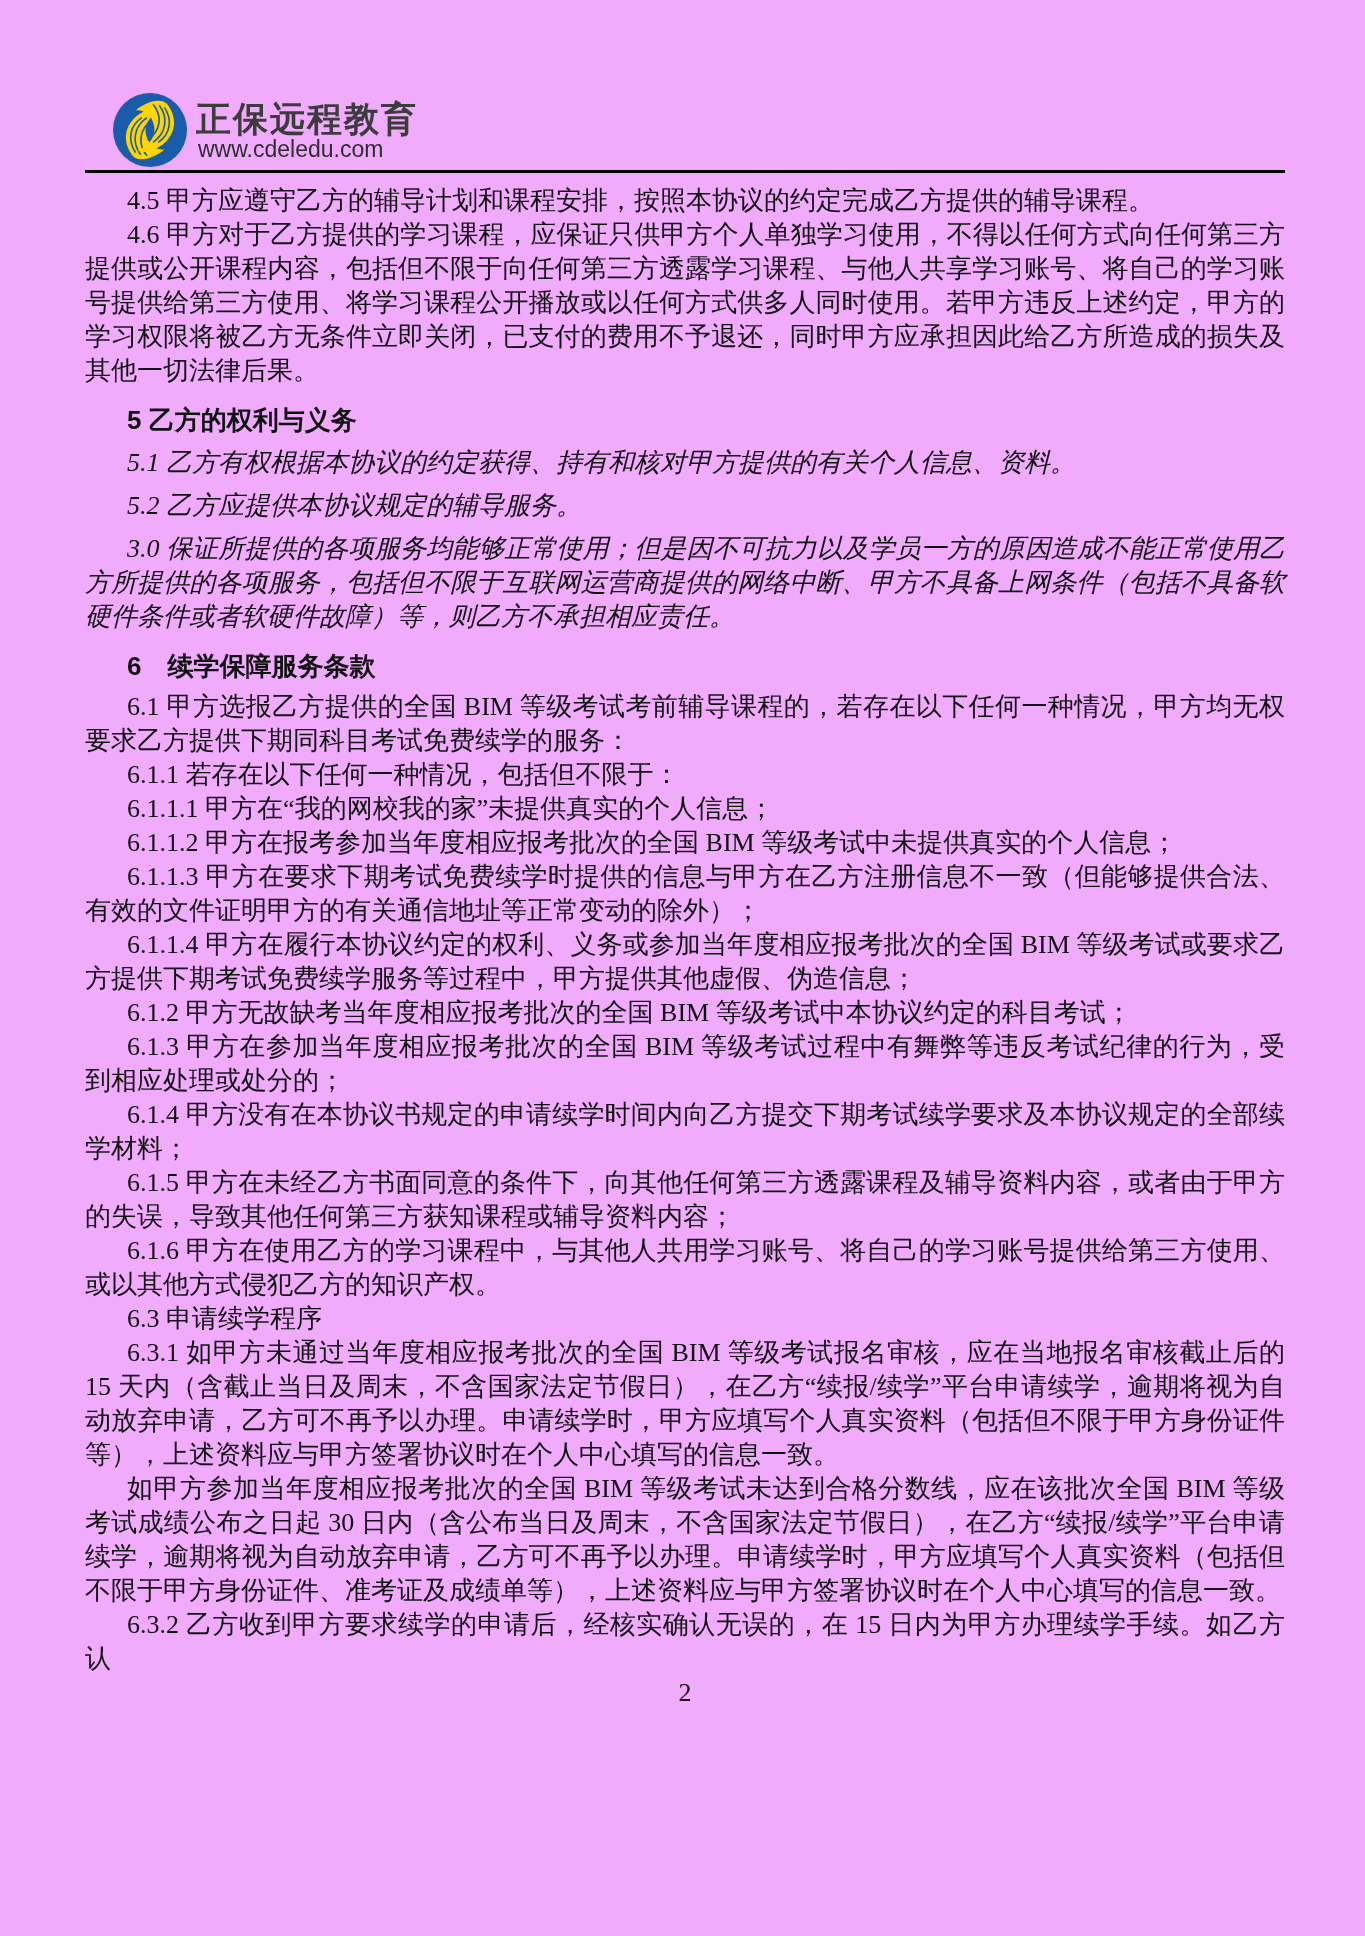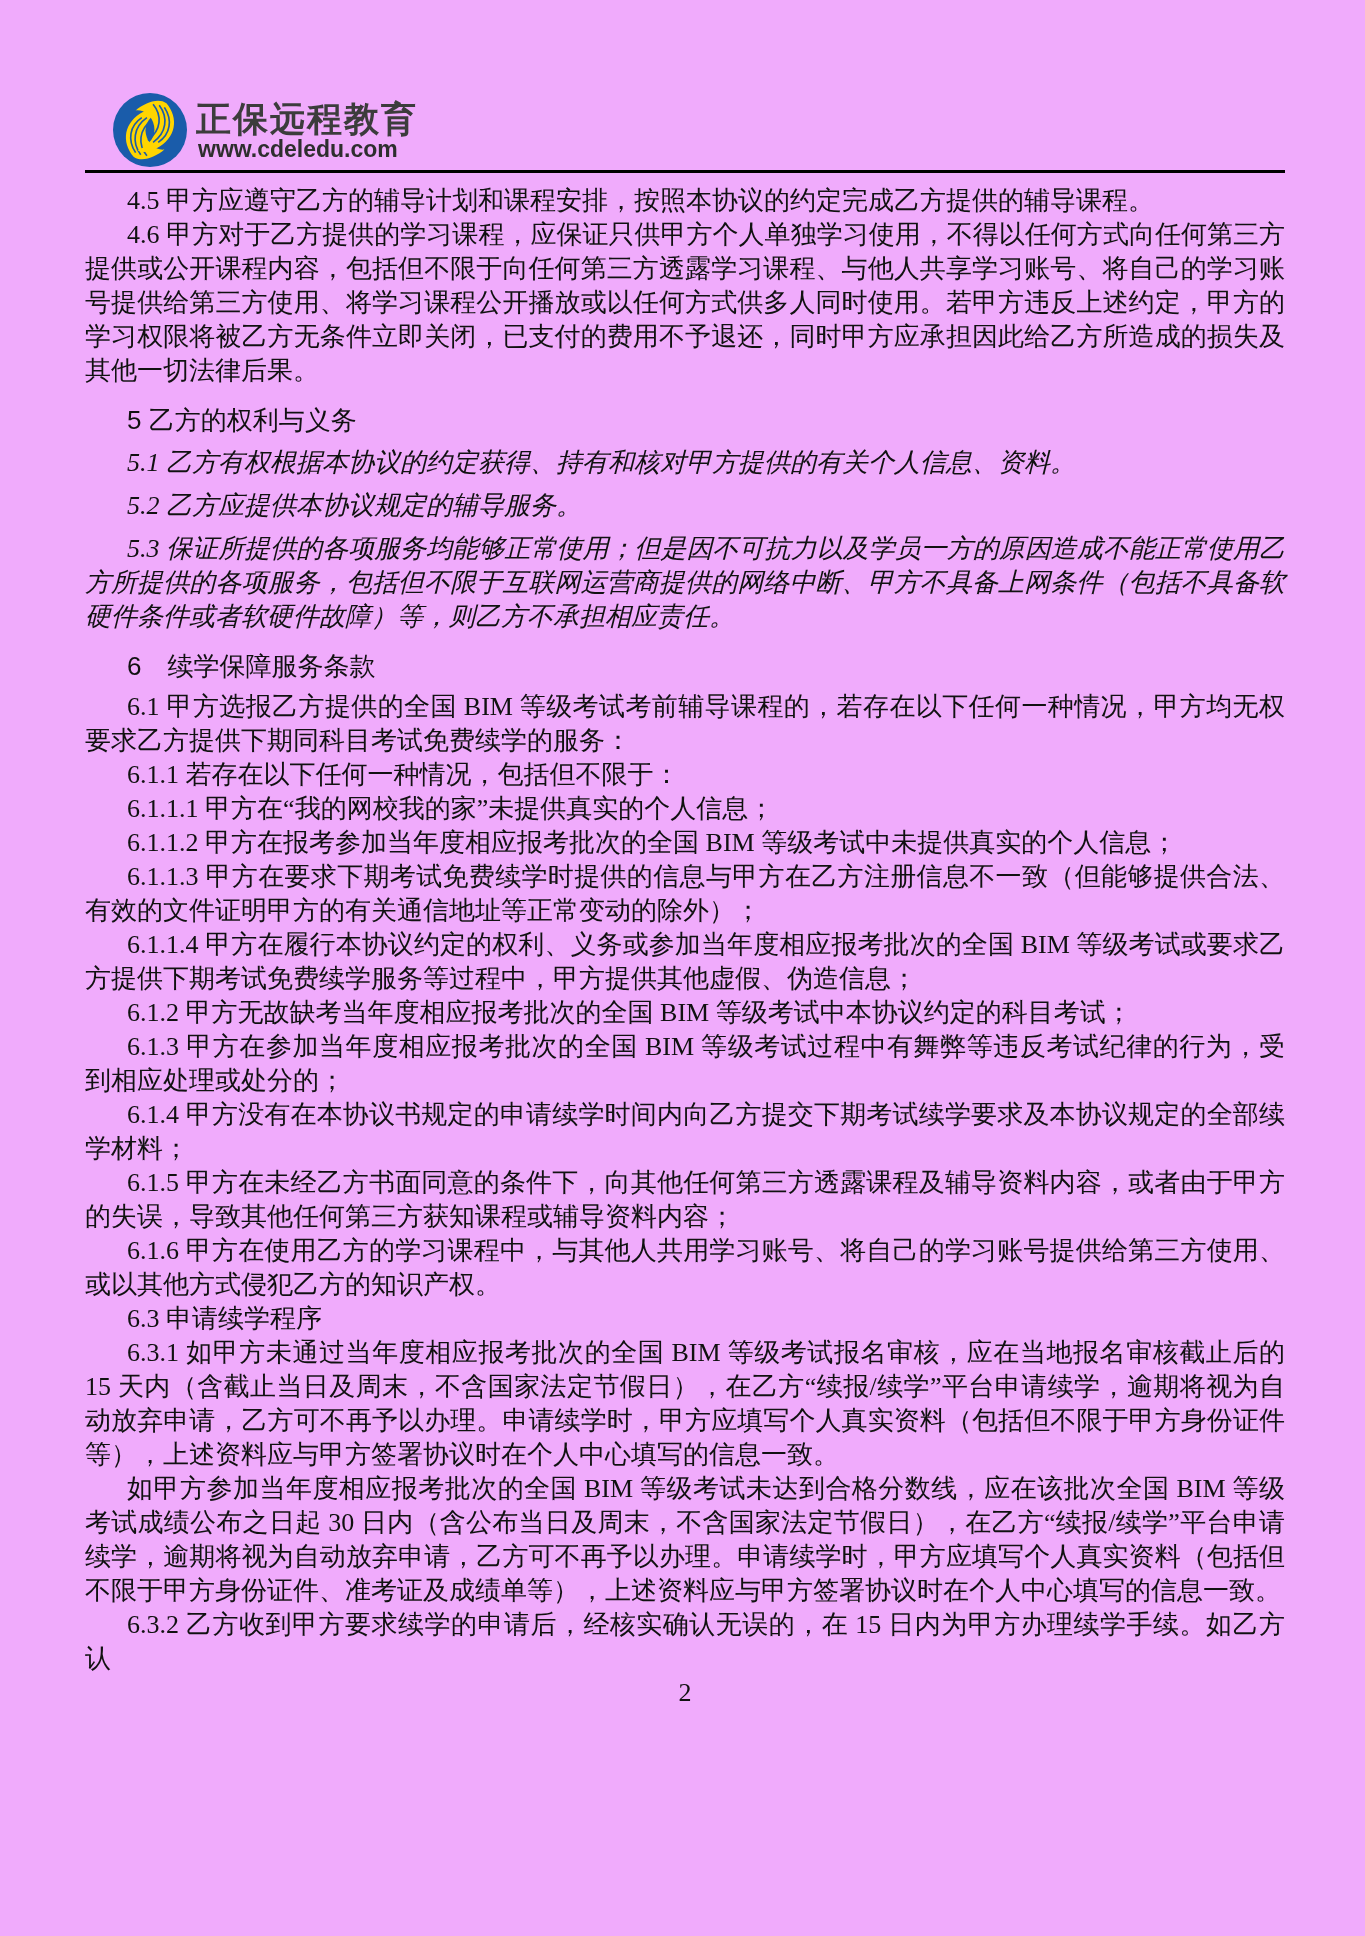--- a/index.html
+++ b/index.html
@@ -15,38 +15,38 @@
   .header { position:absolute; left:0; top:0; width:1365px; height:182px; }
   .logo-mark { position:absolute; left:113px; top:93px; width:74px; height:74px; }
   .brand-name {
     position:absolute; left:196px; top:96px;
     font-family:"Liberation Sans","DejaVu Sans",sans-serif;
     font-weight:bold; font-size:35px; letter-spacing:2px; color:#3c3c3c;
   }
   .brand-url {
     position:absolute; left:198px; top:136px;
     font-family:"Liberation Sans","DejaVu Sans",sans-serif;
-    font-weight:bold; font-size:23px; color:#2e2e2e;
+    font-weight:normal; font-size:23px; color:#2e2e2e;
   }
   .divider {
     position:absolute; left:85px; top:170px;
     width:1200px; height:3px; background:#000;
   }
   
   .doc-body {
     position:absolute; left:85px; top:184px; width:1200px;
     font-size:26px; line-height:34px;
     text-align:justify;
   }
   .doc-body p { margin:0; text-indent:1.62em; }
   .doc-body p.spaced { margin:9px 0;font-style:italic; }
   .doc-body p.heading {
     margin:15px 0 7px 0;
     font-family:"Liberation Sans","DejaVu Sans",sans-serif;
-    font-weight:normal;
+    font-weight:bold;
   }
   .page-number {
     margin-top:16px;
     text-align:center;
     text-indent:0 !important;
     font-size:26px;
   }
 </style>
 </head>
 <body>
@@ -76,21 +76,21 @@
     <div class="divider"></div>
   </div>
 
   <div class="doc-body">
 
     <p class="body">4.5 甲方应遵守乙方的辅导计划和课程安排，按照本协议的约定完成乙方提供的辅导课程。</p>
       <p class="body">4.6 甲方对于乙方提供的学习课程，应保证只供甲方个人单独学习使用，不得以任何方式向任何第三方提供或公开课程内容，包括但不限于向任何第三方透露学习课程、与他人共享学习账号、将自己的学习账号提供给第三方使用、将学习课程公开播放或以任何方式供多人同时使用。若甲方违反上述约定，甲方的学习权限将被乙方无条件立即关闭，已支付的费用不予退还，同时甲方应承担因此给乙方所造成的损失及其他一切法律后果。</p>
       <p class="heading">5 乙方的权利与义务</p>
       <p class="spaced">5.1 乙方有权根据本协议的约定获得、持有和核对甲方提供的有关个人信息、资料。</p>
       <p class="spaced">5.2 乙方应提供本协议规定的辅导服务。</p>
-      <p class="spaced">5.3 保证所提供的各项服务均能够正常使用；但是因不可抗力以及学员一方的原因造成不能正常使用乙方所提供的各项服务，包括但不限于互联网运营商提供的网络中断、甲方不具备上网条件（包括不具备软硬件条件或者软硬件故障）等，则乙方不承担相应责任。</p>
+      <p class="spaced">3.0 保证所提供的各项服务均能够正常使用；但是因不可抗力以及学员一方的原因造成不能正常使用乙方所提供的各项服务，包括但不限于互联网运营商提供的网络中断、甲方不具备上网条件（包括不具备软硬件条件或者软硬件故障）等，则乙方不承担相应责任。</p>
       <p class="heading">6　续学保障服务条款</p>
       <p class="body">6.1 甲方选报乙方提供的全国 BIM 等级考试考前辅导课程的，若存在以下任何一种情况，甲方均无权要求乙方提供下期同科目考试免费续学的服务：</p>
       <p class="body">6.1.1 若存在以下任何一种情况，包括但不限于：</p>
       <p class="body">6.1.1.1 甲方在“我的网校我的家”未提供真实的个人信息；</p>
       <p class="body">6.1.1.2 甲方在报考参加当年度相应报考批次的全国 BIM 等级考试中未提供真实的个人信息；</p>
       <p class="body">6.1.1.3 甲方在要求下期考试免费续学时提供的信息与甲方在乙方注册信息不一致（但能够提供合法、有效的文件证明甲方的有关通信地址等正常变动的除外）；</p>
       <p class="body">6.1.1.4 甲方在履行本协议约定的权利、义务或参加当年度相应报考批次的全国 BIM 等级考试或要求乙方提供下期考试免费续学服务等过程中，甲方提供其他虚假、伪造信息；</p>
       <p class="body">6.1.2 甲方无故缺考当年度相应报考批次的全国 BIM 等级考试中本协议约定的科目考试；</p>
       <p class="body">6.1.3 甲方在参加当年度相应报考批次的全国 BIM 等级考试过程中有舞弊等违反考试纪律的行为，受到相应处理或处分的；</p>
       <p class="body">6.1.4 甲方没有在本协议书规定的申请续学时间内向乙方提交下期考试续学要求及本协议规定的全部续学材料；</p>

